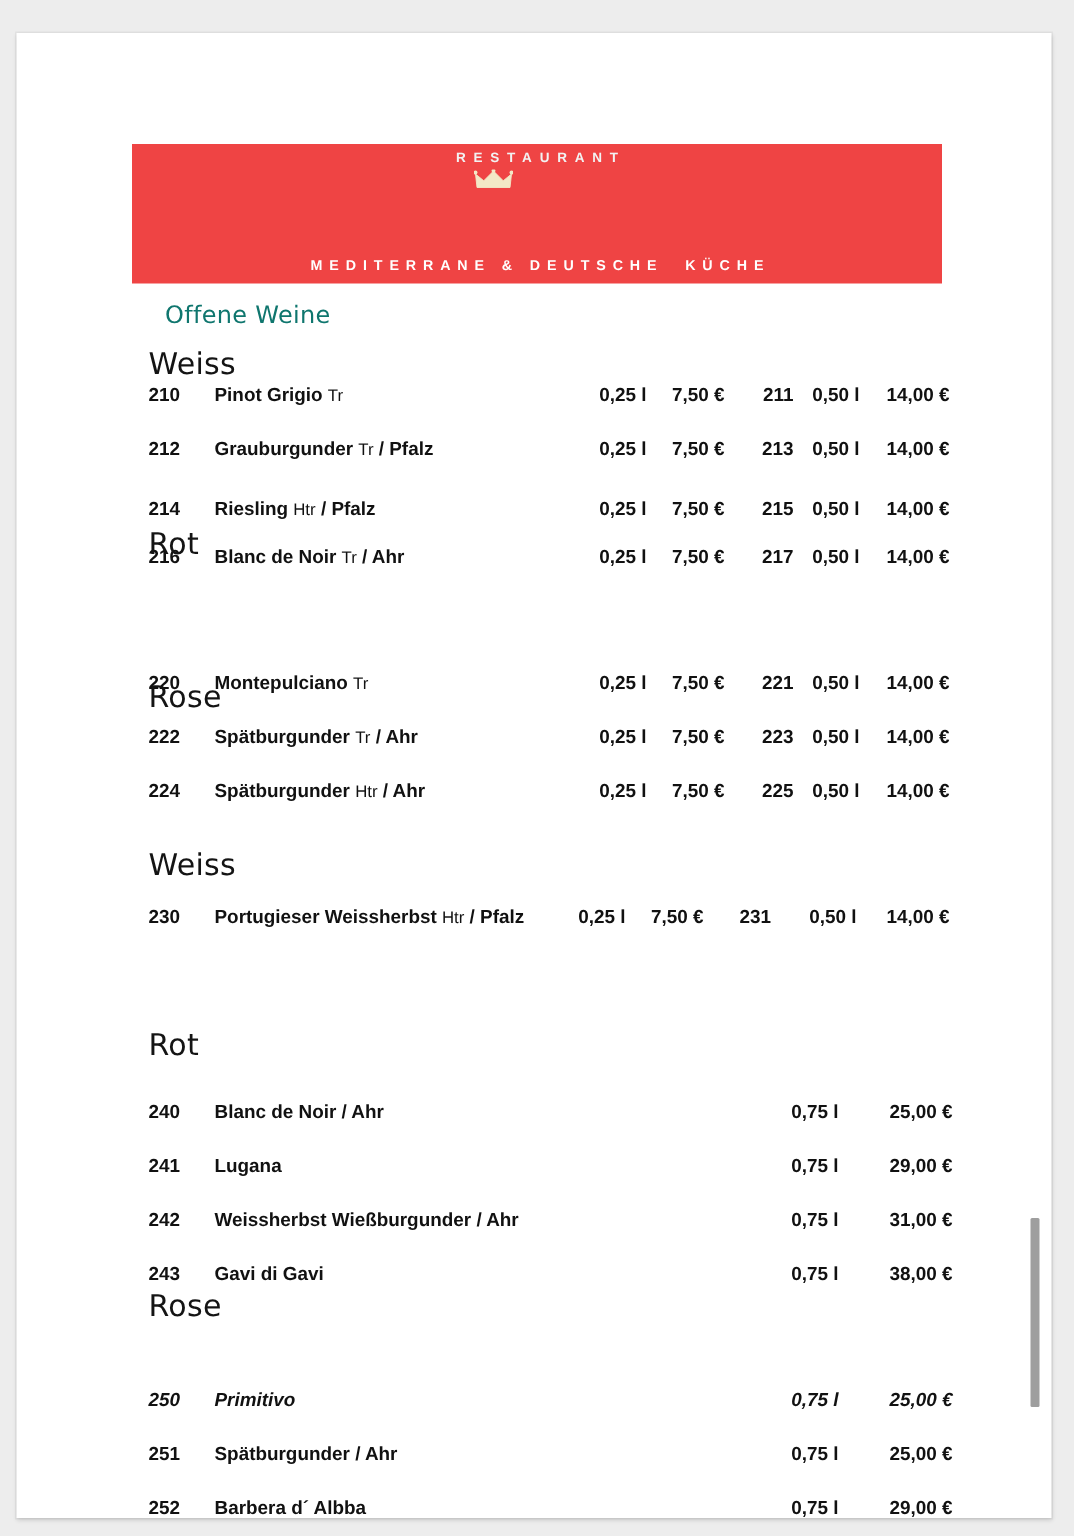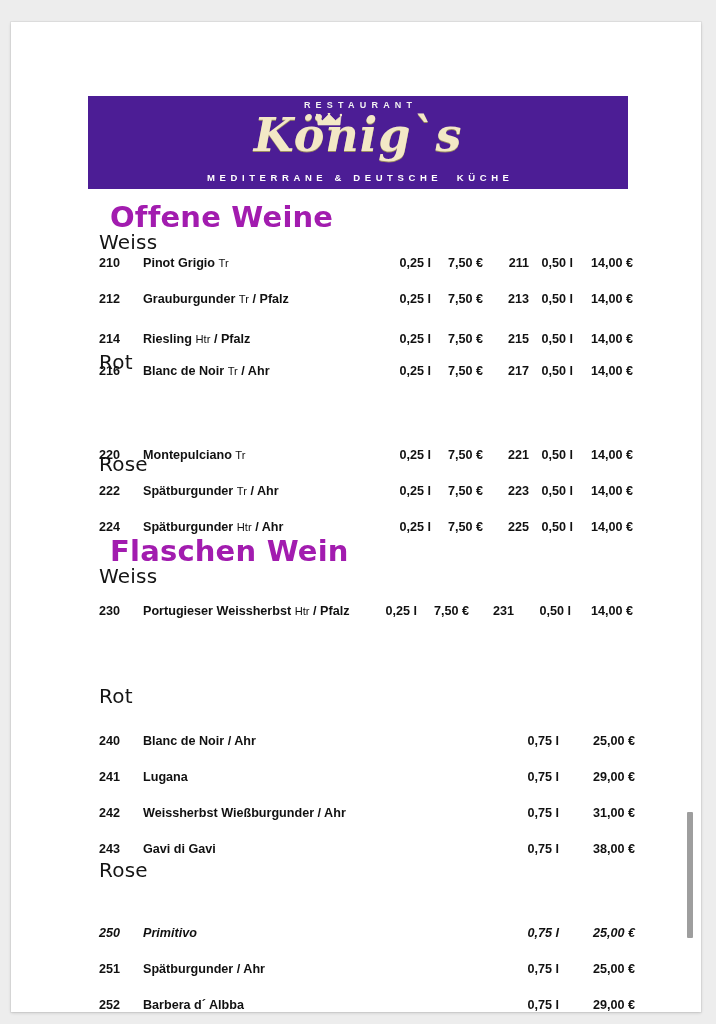--- a/index.html
+++ b/index.html
@@ -33,21 +33,21 @@
     overflow: hidden;
   }
 
   
   .logo-banner {
     position: absolute;
     left: 77px;
     top: 74px;
     width: 540px;
     height: 93px;
-    background: #4c1d95;
+    background: #ef4444;
     overflow: hidden;
   }
   .logo-restaurant {
     position: absolute;
     top: 4px;
     left: 0; right: 0;
     text-align: center;
     color: #f2f2f2;
     font-family: "Liberation Sans", sans-serif;
     font-size: 9px;
@@ -94,23 +94,23 @@
 
   
   .menu {
     position: absolute;
     left: 0; right: 0;
     top: 178px;
   }
 
   .h1 {
     font-family: "DejaVu Sans", sans-serif;
-    font-size: 29px;
-    font-weight: bold;
-    color: #a21caf;
+    font-size: 16px;
+    font-weight: normal;
+    color: #0f766e;
     letter-spacing: 0.2px;
   }
   .h2 {
     font-family: "DejaVu Sans", sans-serif;
     font-size: 20px;
     font-weight: normal;
     color: #141414;
     letter-spacing: 0.2px;
   }
 
@@ -182,21 +182,20 @@
   }
 </style>
 </head>
 <body>
 
 <div class="viewport">
   <div class="page">
 
     <div class="logo-banner">
       <div class="logo-restaurant">RESTAURANT</div>
-      <div class="logo-script">König`s</div>
       <svg class="crown" viewBox="0 0 26 13">
         <path d="M2 12 L1 3 L6.5 7.5 L13 1 L19.5 7.5 L25 3 L24 12 Z" fill="#f3e8c6" stroke="#f3e8c6" stroke-width="0.6"></path>
         <circle cx="1" cy="2" r="1.3" fill="#f3e8c6"></circle>
         <circle cx="13" cy="0.8" r="1.3" fill="#f3e8c6"></circle>
         <circle cx="25" cy="2" r="1.3" fill="#f3e8c6"></circle>
       </svg>
       <div class="logo-sub">MEDITERRANE &amp; DEUTSCHE  KÜCHE</div>
     </div>
 
     <div class="menu" id="menu-root">
@@ -269,21 +268,20 @@
         <div class="h2 block" style="left: 88px; top: 252px;">Rose</div>
         <div class="row block wide" style="left: 88px; top: 278px; width: 540px;">
           <div class="num">230</div>
           <div class="name"><span>Portugieser Weissherbst</span> <span class="qual"> Htr</span><span> / Pfalz</span></div>
           <div class="cell c-vol1">0,25 l</div>
           <div class="cell c-pr1">7,50 €</div>
           <div class="cell c-num2">231</div>
           <div class="cell c-vol2">0,50 l</div>
           <div class="cell c-pr2">14,00 €</div>
         </div>
-        <div class="h1 block" style="left: 99px; top: 334px;">Flaschen Wein</div>
         <div class="h2 block" style="left: 88px; top: 364px;">Weiss</div>
         <div class="row block" style="left: 88px; top: 390px; width: 540px;">
           <div class="num">240</div>
           <div class="name"><span>Blanc de Noir / Ahr</span></div>
           <div class="cell b-vol">0,75 l</div>
           <div class="cell b-pr">25,00 €</div>
         </div>
         <div class="row block" style="left: 88px; top: 408px; width: 540px;">
           <div class="num">241</div>
           <div class="name"><span>Lugana</span></div>

